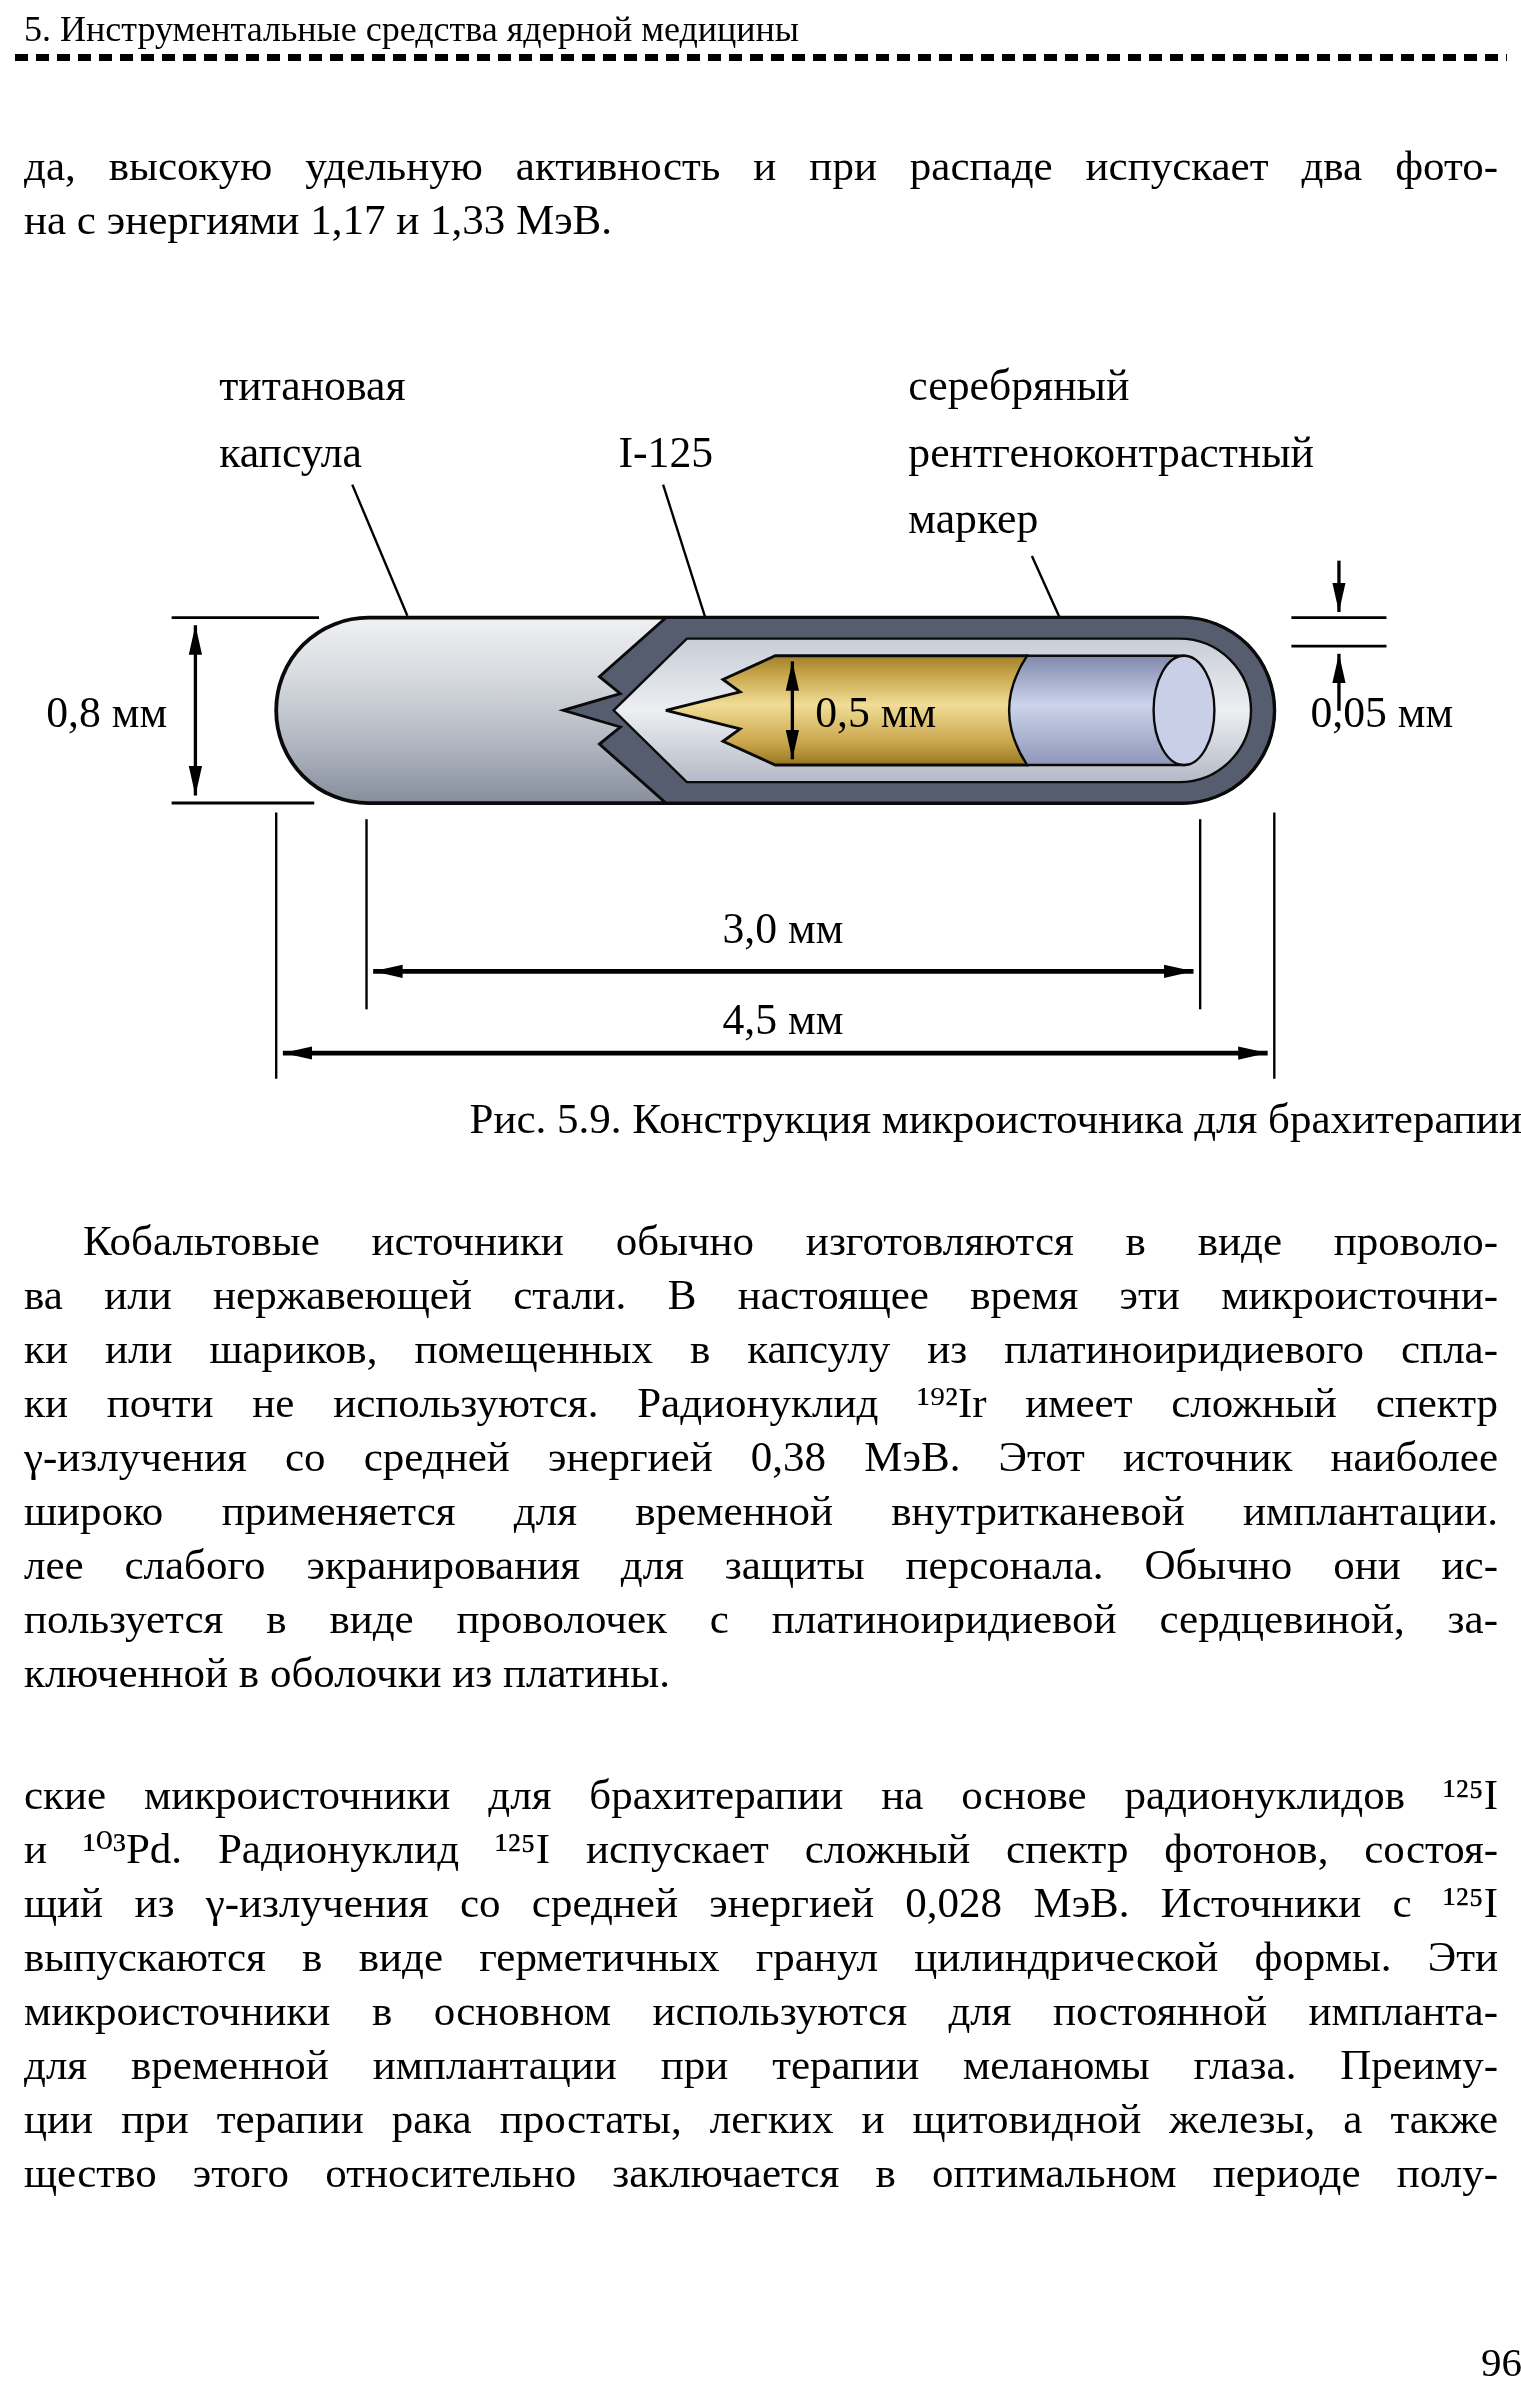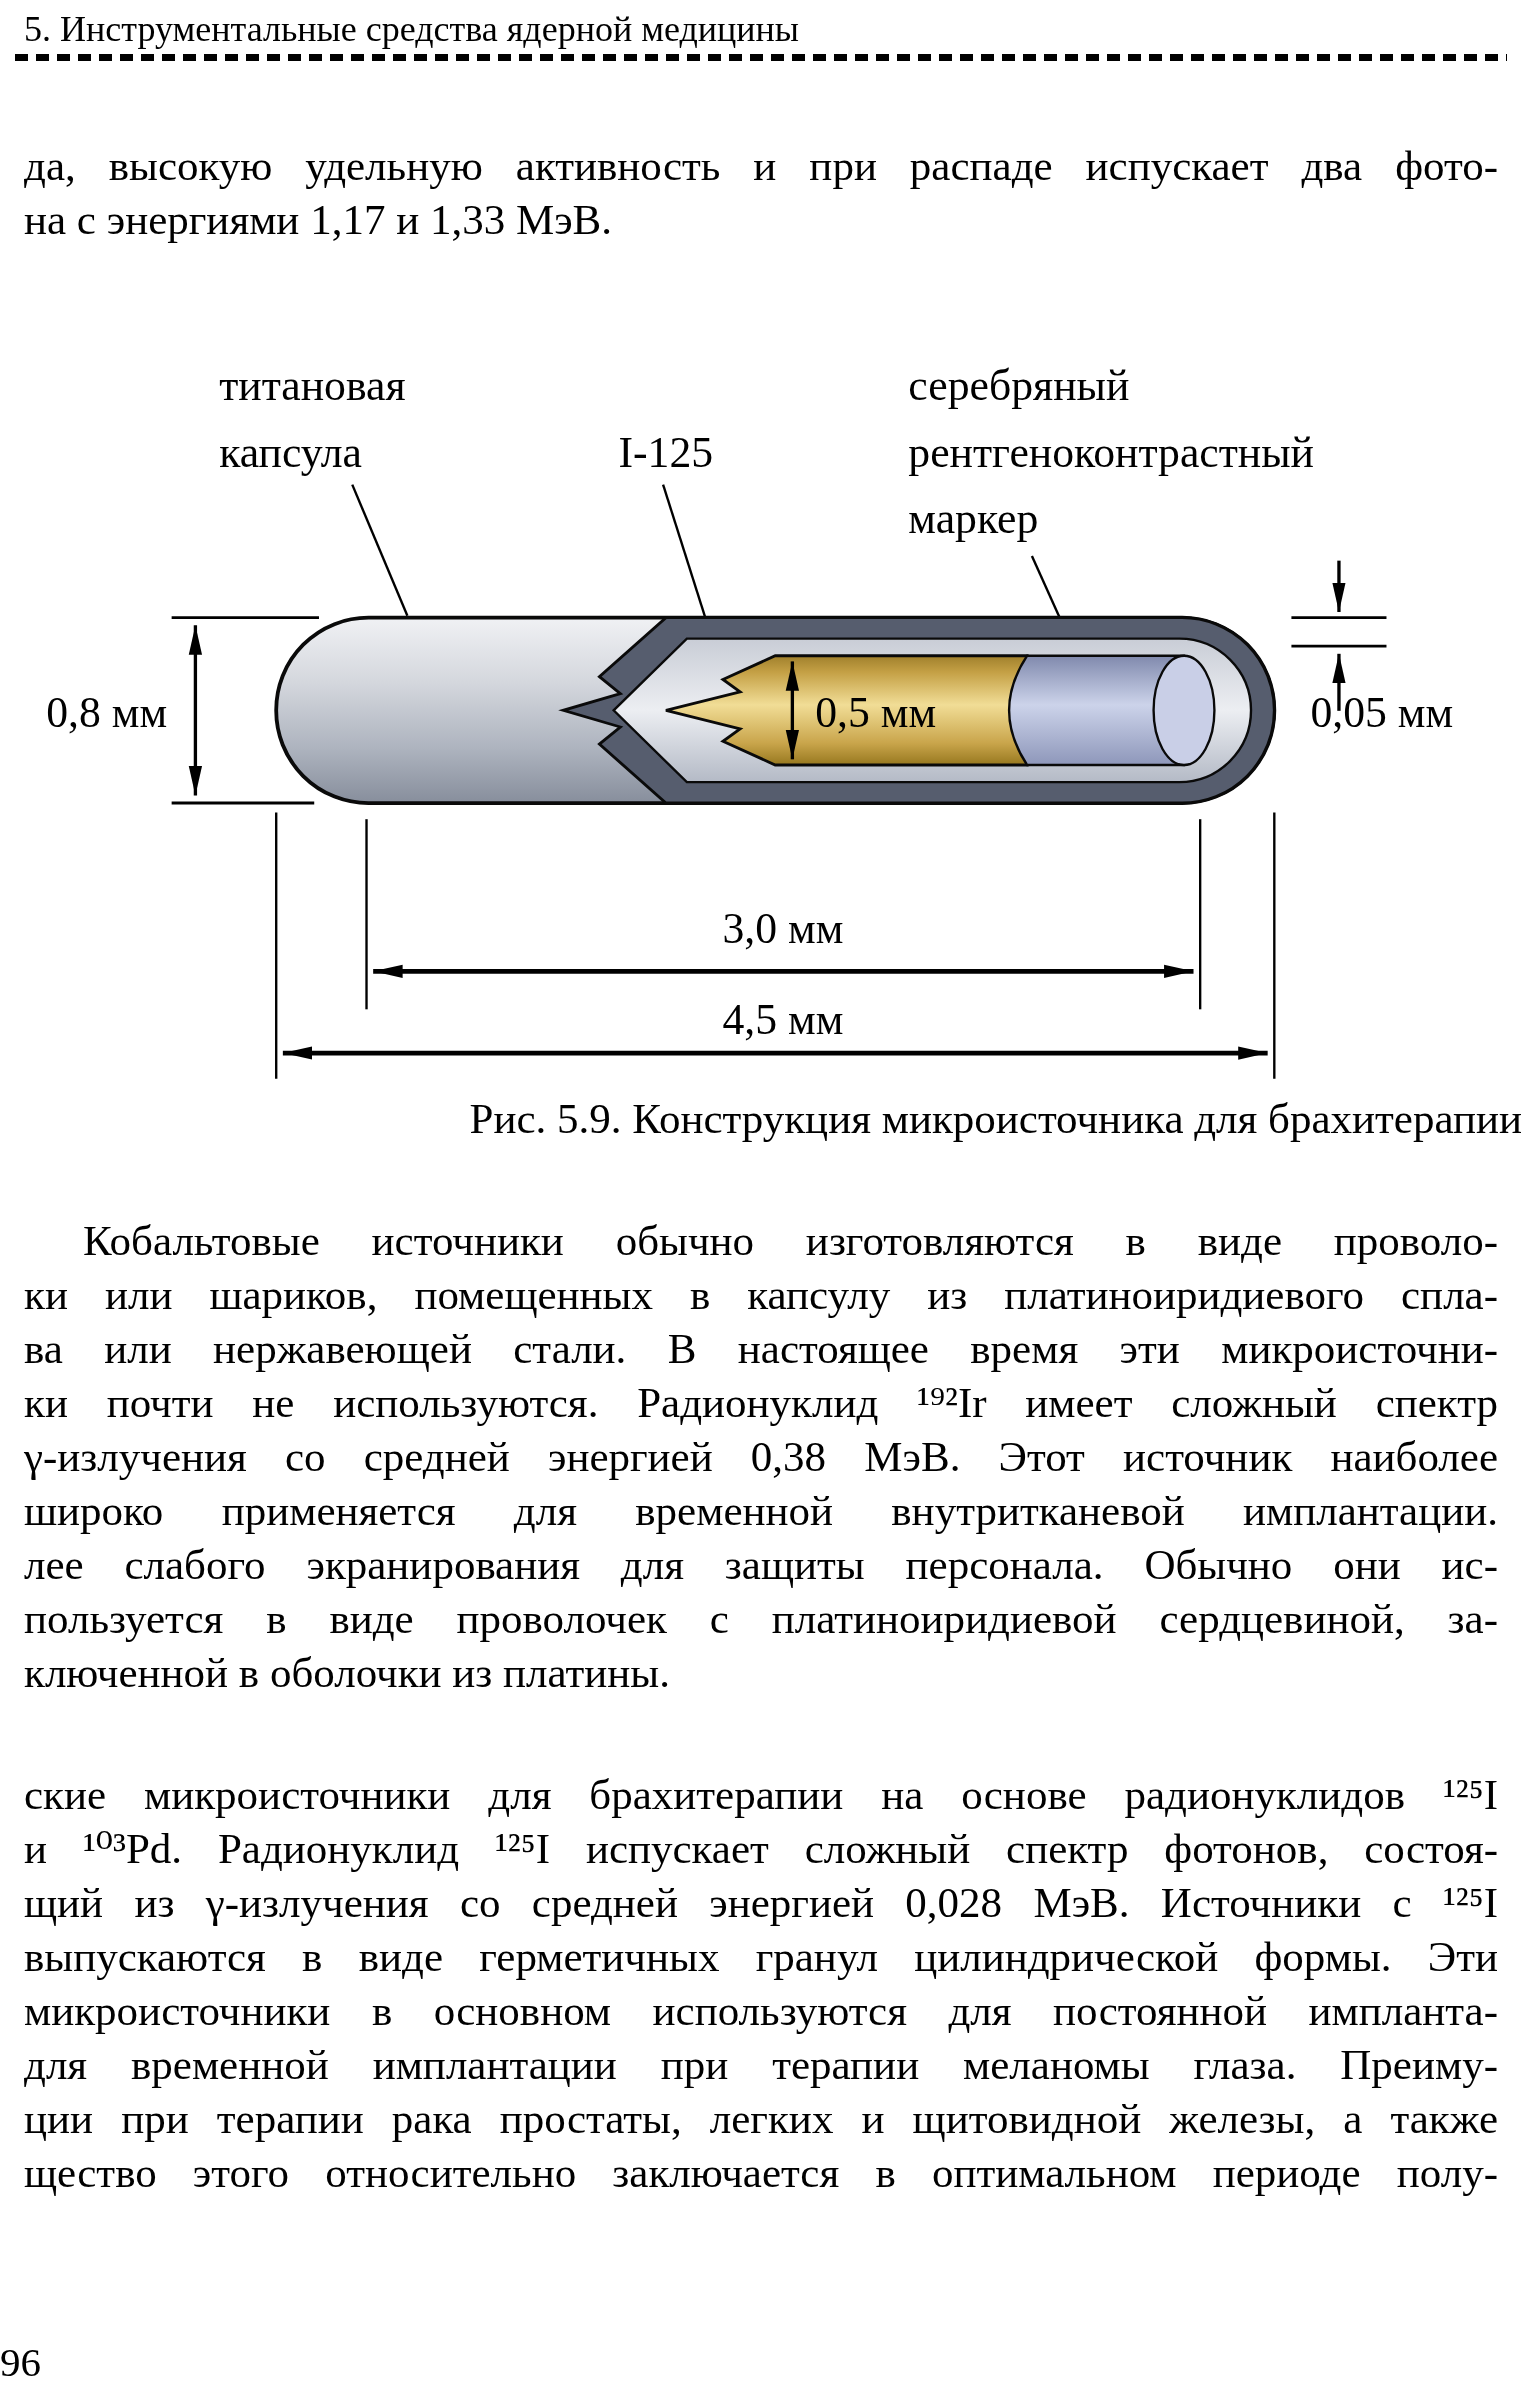--- a/index.html
+++ b/index.html
@@ -14,21 +14,21 @@
   .para{position:absolute;left:24px;width:1474px}
   .ln{font-size:43px;line-height:54px;height:54px;text-align:justify;text-align-last:justify;overflow:visible;white-space:normal}
   .ln.end{text-align-last:left}
   .ln.ind{text-indent:59px}
   #p1{top:139px}
   #p2{top:1214px}
   #p3{top:1768px}
   .fig{position:absolute;left:0;top:323px}
   .figtext{font-size:46px;font-family:"Liberation Serif","DejaVu Serif",serif;fill:#000}
   .caption{position:absolute;top:1094px;left:0;width:1522px;text-align:right;font-size:43px}
-  .pageno{position:absolute;top:2338px;left:0;width:1522px;text-align:left;font-size:41px}
+  .pageno{position:absolute;top:2338px;left:0;width:1522px;text-align:right;font-size:41px}
 </style>
 </head>
 <body>
 
 <div class="header">5. Инструментальные средства ядерной медицины</div>
 <div class="rule"></div>
 
 <div class="para" id="p1">
   <div class="ln">да, высокую удельную активность и при распаде испускает два фото-</div>
   <div class="ln end">на с энергиями 1,17 и 1,33 МэВ.</div>
@@ -103,22 +103,22 @@
   <text class="figtext" x="823" y="652" text-anchor="middle">3,0 мм</text>
   <line x1="392" y1="682" x2="1255" y2="682" stroke="#000" stroke-width="5" marker-start="url(#ah)" marker-end="url(#ah)"></line>
   <text class="figtext" x="823" y="748" text-anchor="middle">4,5 мм</text>
   <line x1="297" y1="768" x2="1333" y2="768" stroke="#000" stroke-width="5" marker-start="url(#ah)" marker-end="url(#ah)"></line>
 </svg>
 
 <div class="caption">Рис. 5.9. Конструкция микроисточника для брахитерапии</div>
 
 <div class="para" id="p2">
   <div class="ln ind">Кобальтовые источники обычно изготовляются в виде проволо-</div>
+  <div class="ln">ва или нержавеющей стали. В настоящее время эти микроисточни-</div>
   <div class="ln">ки или шариков, помещенных в капсулу из платиноиридиевого спла-</div>
-  <div class="ln">ва или нержавеющей стали. В настоящее время эти микроисточни-</div>
   <div class="ln">ки почти не используются. Радионуклид ¹⁹²Ir имеет сложный спектр</div>
   <div class="ln">γ-излучения со средней энергией 0,38 МэВ. Этот источник наиболее</div>
   <div class="ln">широко применяется для временной внутритканевой имплантации.</div>
   <div class="ln">лее слабого экранирования для защиты персонала. Обычно они ис-</div>
   <div class="ln">пользуется в виде проволочек с платиноиридиевой сердцевиной, за-</div>
   <div class="ln end">ключенной в оболочки из платины.</div>
 </div>
 
 <div class="para" id="p3">
   <div class="ln">ские микроисточники для брахитерапии на основе радионуклидов ¹²⁵I</div>

